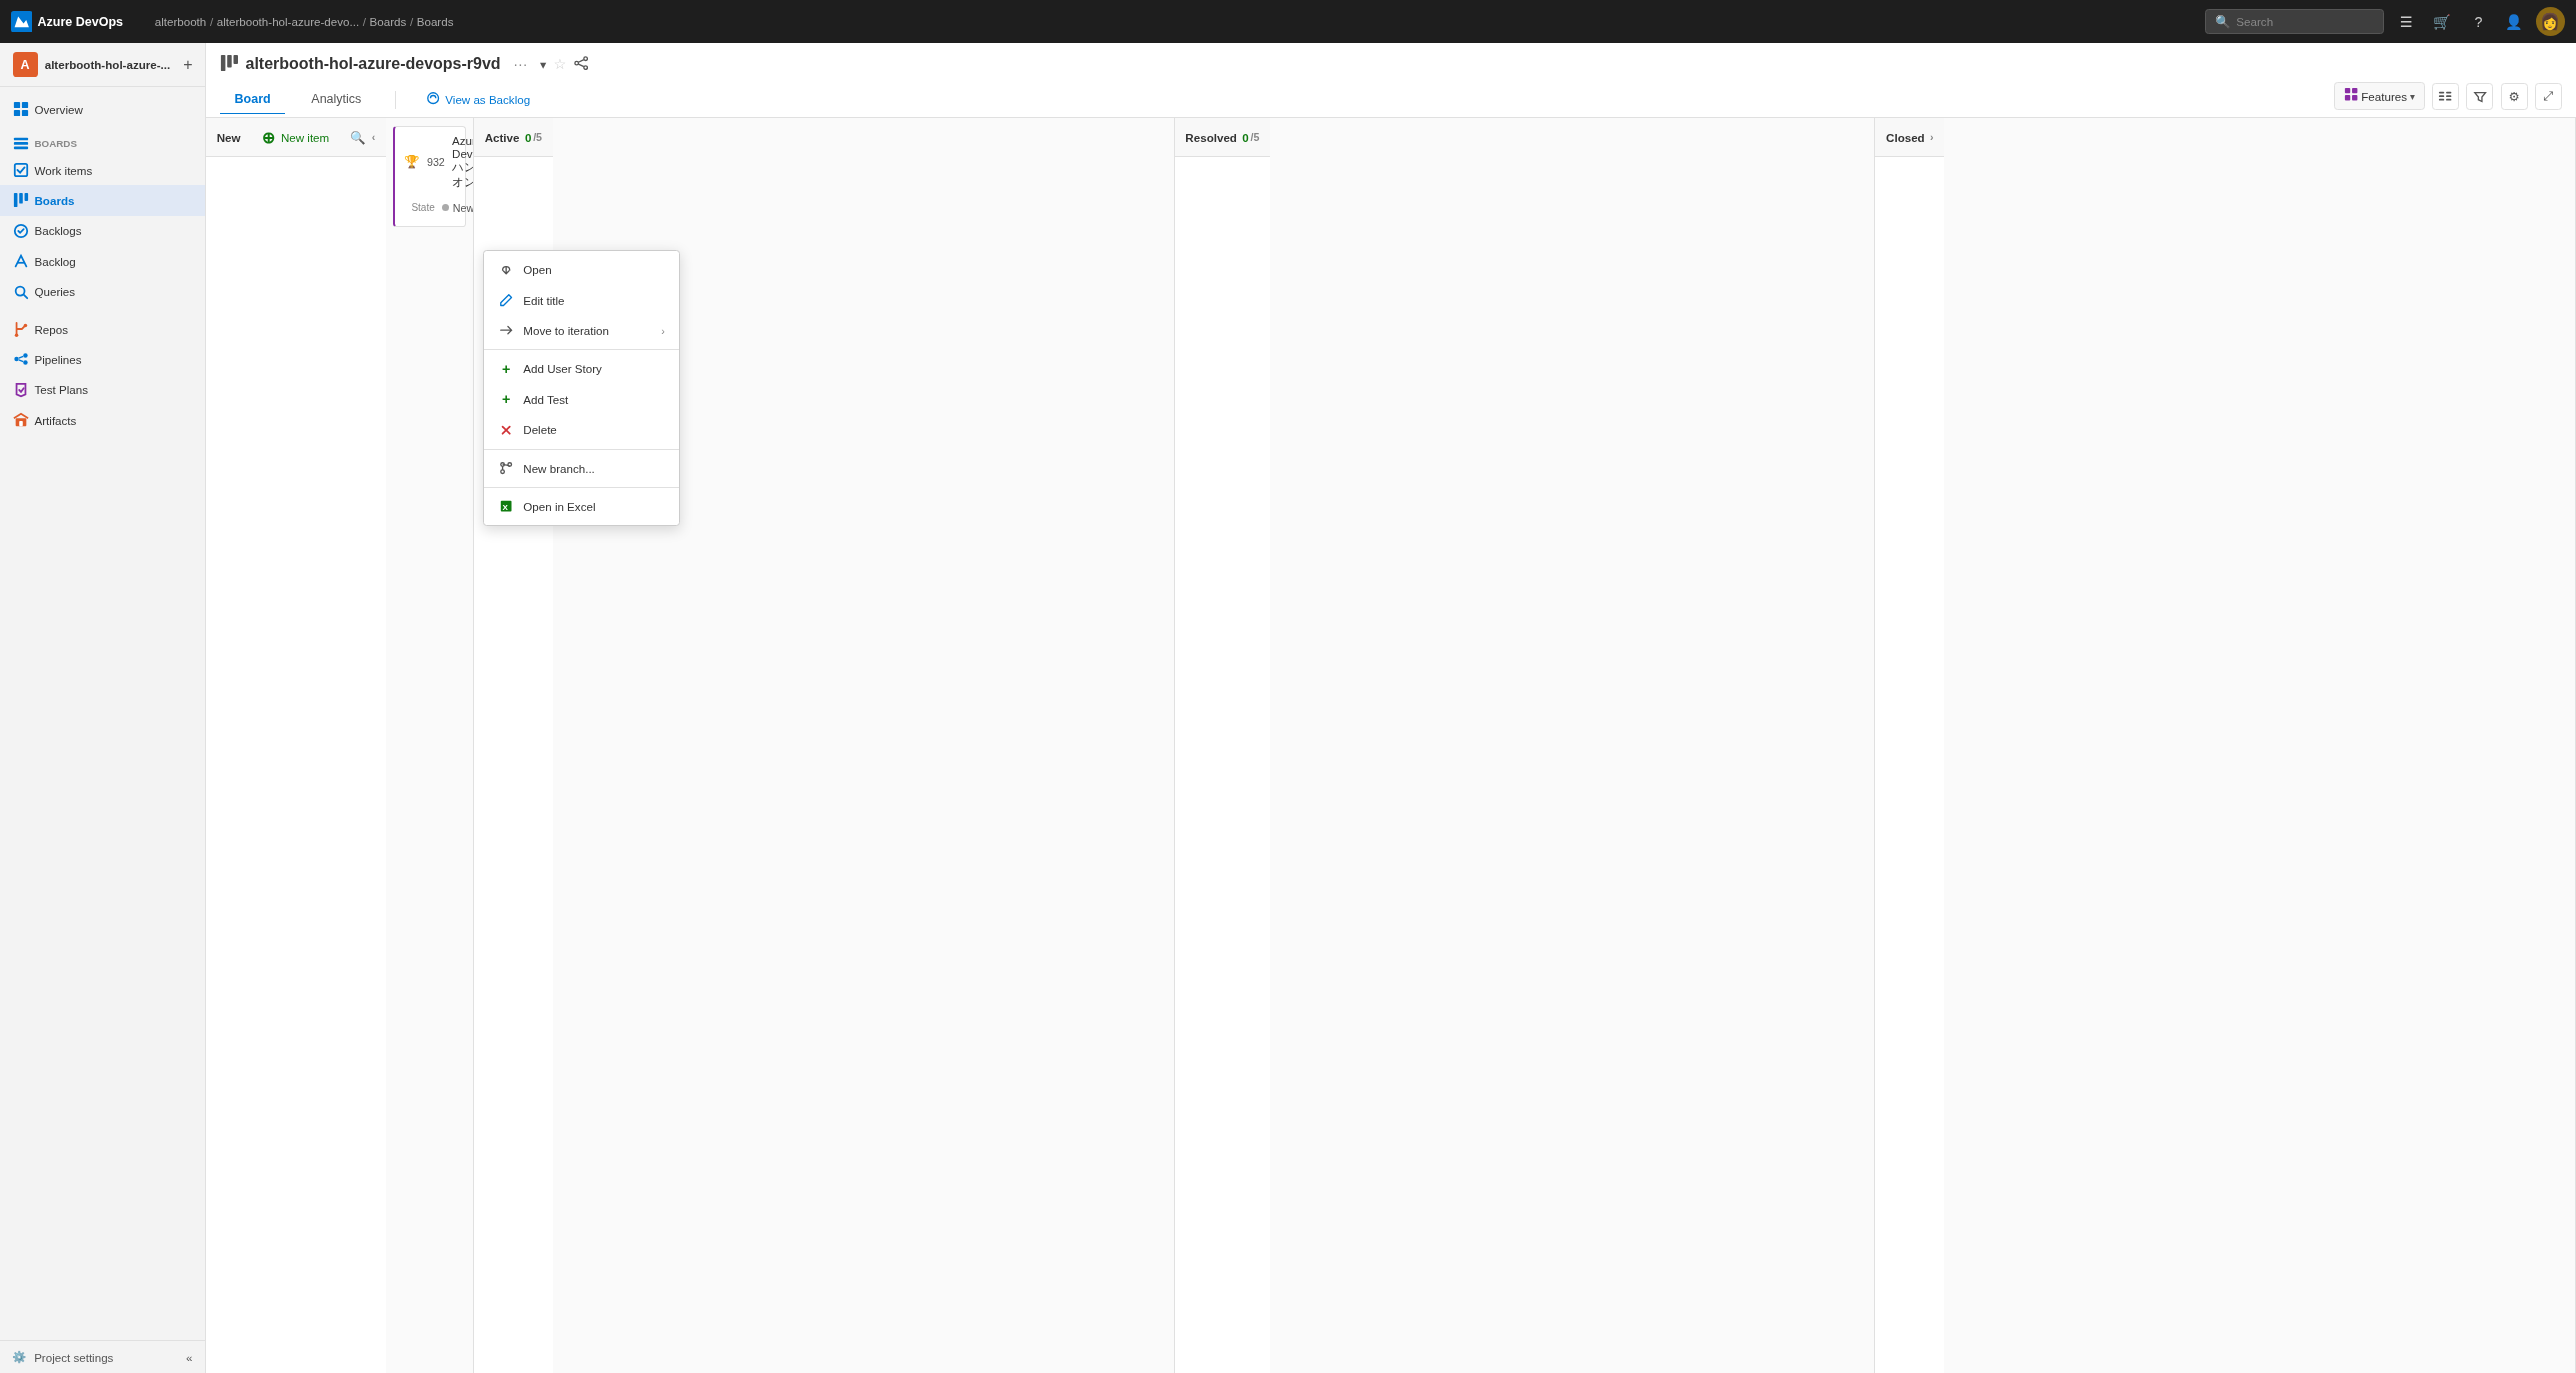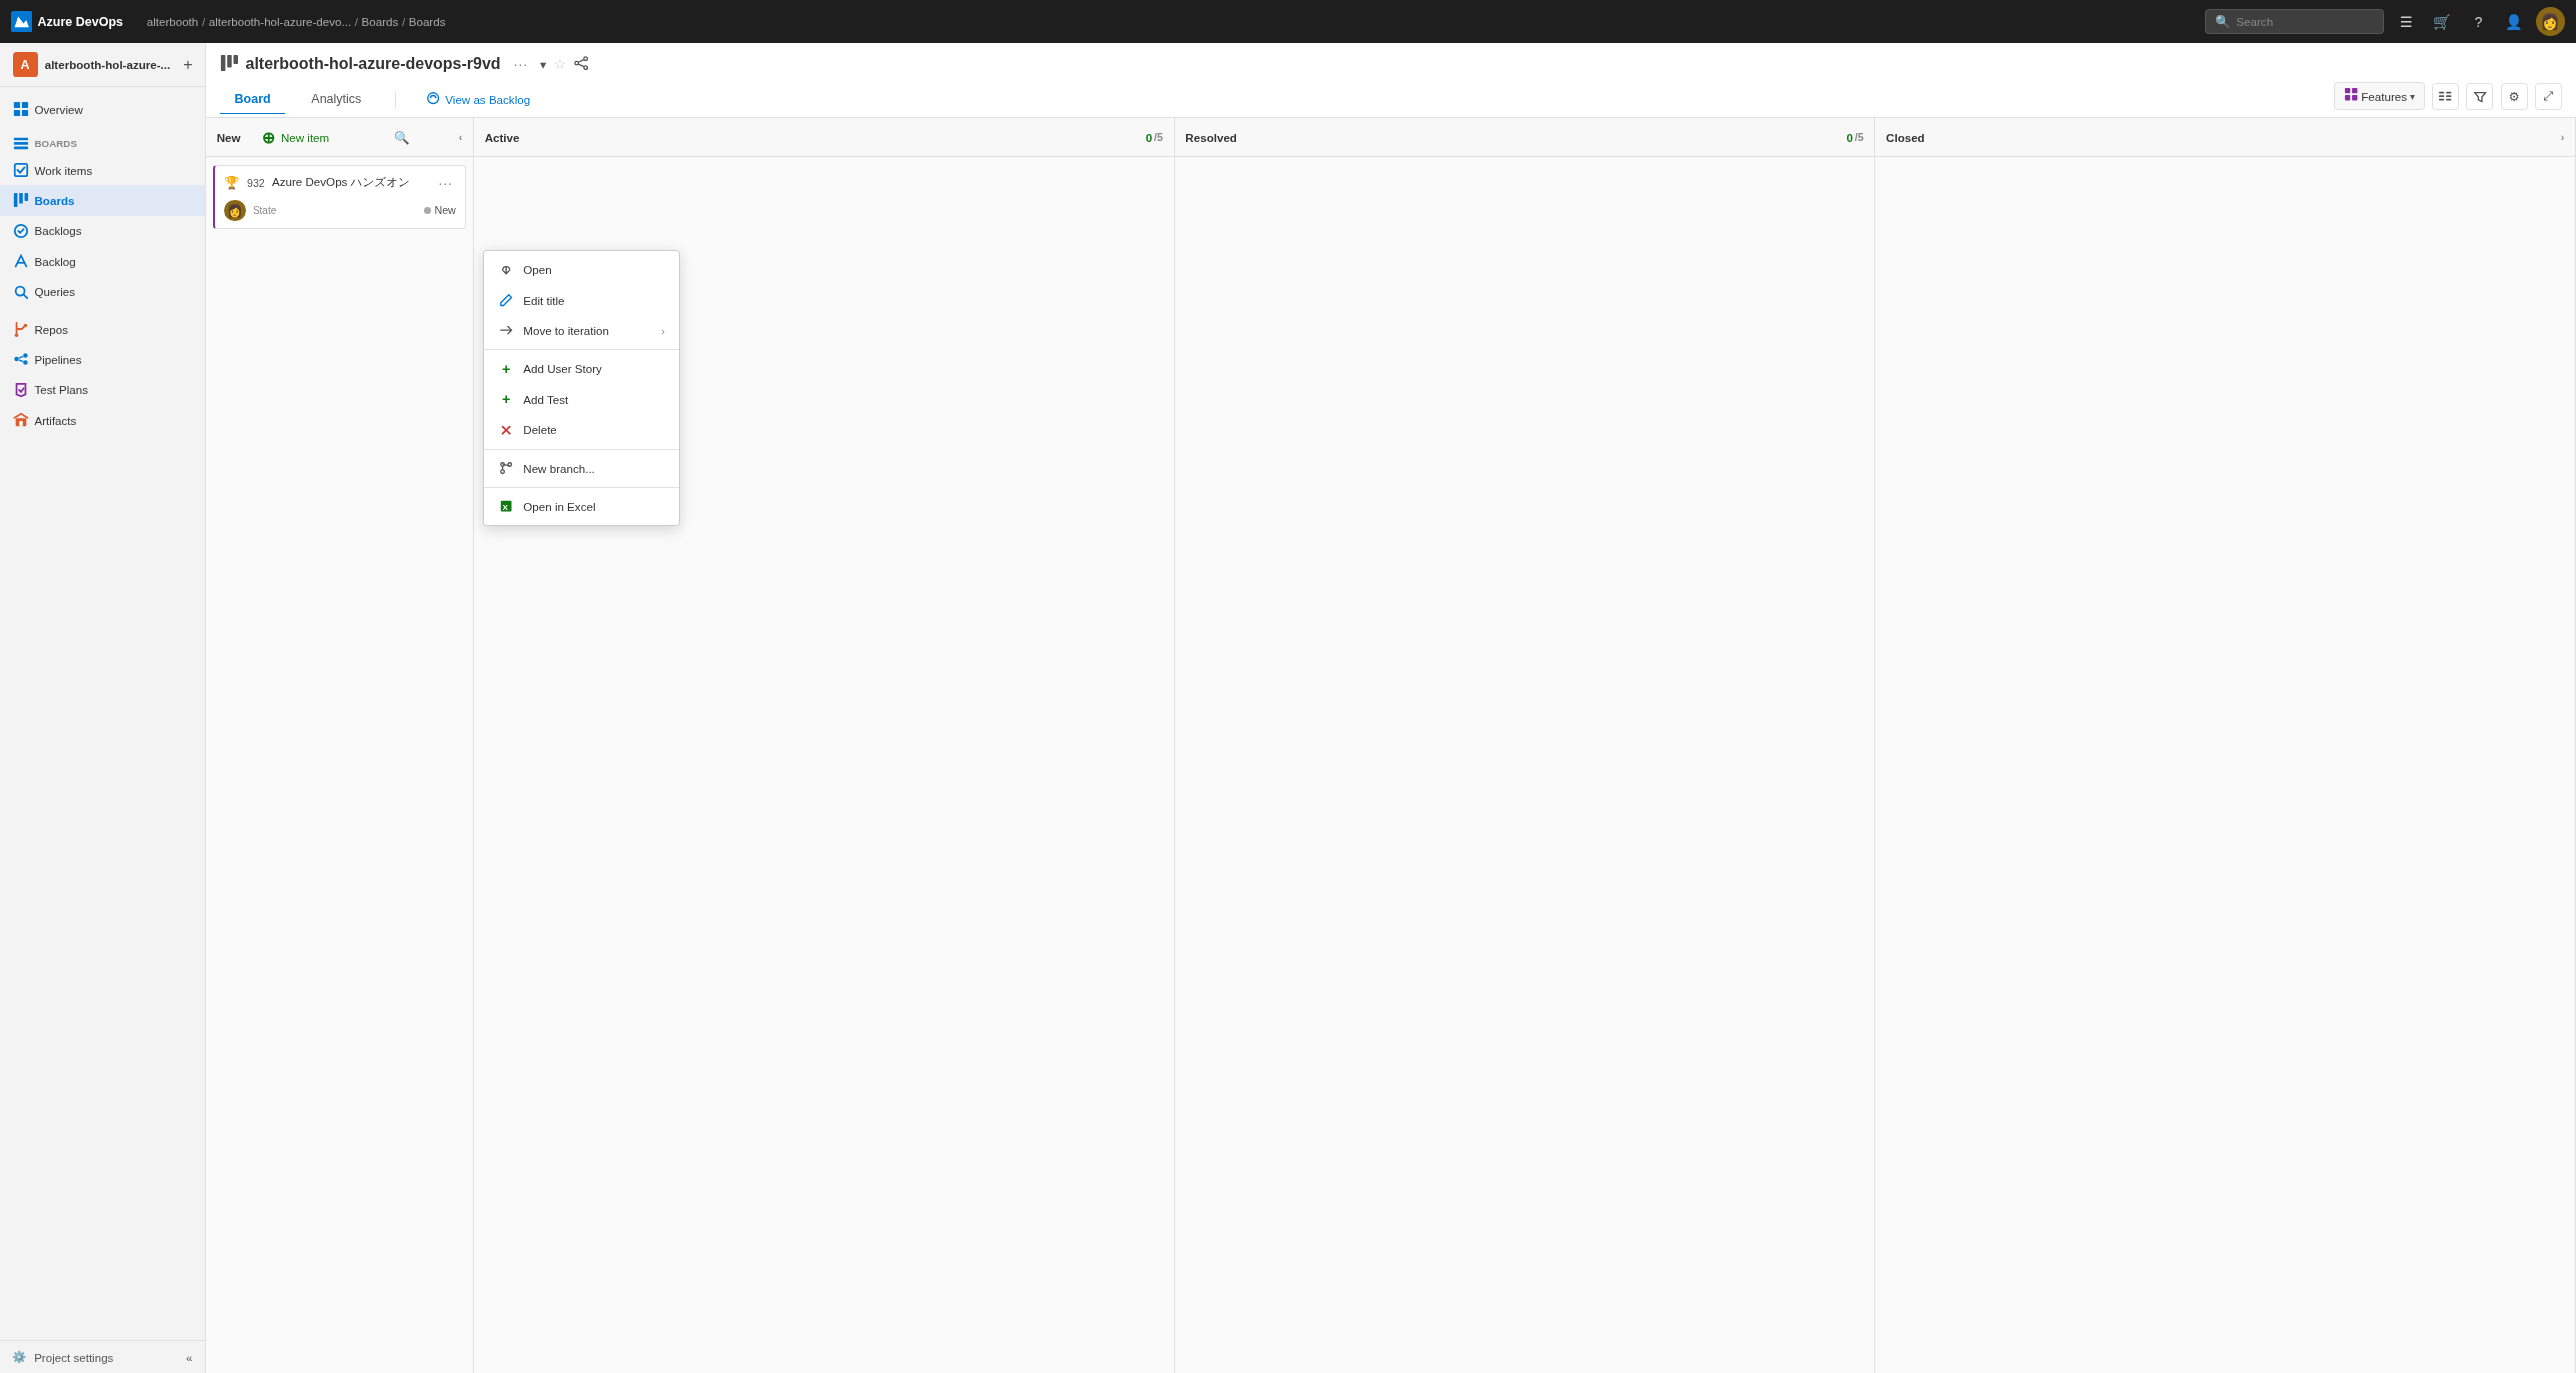--- a/index.html
+++ b/index.html
@@ -1,19 +1,19 @@
 <!DOCTYPE html>
 <html style="font-size:14.3px"><head>
   <meta charset="utf-8">
   <style>
     * { box-sizing: border-box; margin: 0; padding: 0; }
     body { font-family: -apple-system, BlinkMacSystemFont, 'Segoe UI', sans-serif; font-size: 12.5px; background: #fff; color: #333; height: 100vh; overflow: hidden; display: flex; flex-direction: column; }
 
     
-    .topbar { height: 43px; background: #1e1e1e; display: flex; align-items: center; padding: 0 10.7px; gap: 13px; flex-shrink: 0; }
+    .topbar { height: 43px; background: #1e1e1e; display: flex; align-items: center; padding: 0 10.7px; gap: 21px; flex-shrink: 0; }
     .topbar-logo { display: flex; align-items: center; gap: 5.4px; color: #fff; font-size: 12.5px; font-weight: 600; white-space: nowrap; }
     .topbar-logo-icon { width: 21.5px; height: 21.5px; }
     .topbar-breadcrumb { display: flex; align-items: center; color: #ccc; font-size: 11.6px; gap: 3.6px; flex: 1; margin-left: 10.7px; }
     .topbar-breadcrumb span { color: #ccc; }
     .topbar-breadcrumb .sep { color: #888; }
     .topbar-right { display: flex; align-items: center; gap: 7.2px; }
     .search-box { background: #3e3e3e; border: 0.9px solid #555; border-radius: 3.6px; display: flex; align-items: center; padding: 3.6px 9px; gap: 5.4px; width: 179px; }
     .search-box input { background: transparent; border: none; color: #ccc; font-size: 11.6px; outline: none; width: 100%; }
     .search-box input::placeholder { color: #888; }
     .topbar-icon-btn { width: 29px; height: 29px; display: flex; align-items: center; justify-content: center; color: #ccc; cursor: pointer; border-radius: 3.6px; font-size: 14.3px; }
@@ -51,21 +51,21 @@
     .tab.active { color: #0078d4; border-bottom-color: #0078d4; font-weight: 600; }
     .tab-divider { width: 0.9px; height: 18px; background: #e0e0e0; margin: 0 7.2px; }
     .view-as-backlog { display: flex; align-items: center; gap: 5.4px; padding: 5.4px 10.7px; font-size: 11.6px; color: #0078d4; cursor: pointer; }
 
     .toolbar-right { margin-left: auto; display: flex; align-items: center; gap: 7.2px; padding-bottom: 7.2px; }
     .features-btn { display: flex; align-items: center; gap: 3px; padding: 4.5px 9px; border: 0.9px solid #e0e0e0; border-radius: 3.6px; background: #f8f8f8; cursor: pointer; font-size: 11.6px; color: #333; }
     .toolbar-icon-btn { width: 27px; height: 27px; display: flex; align-items: center; justify-content: center; color: #555; cursor: pointer; border: 0.9px solid #e0e0e0; border-radius: 3.6px; font-size: 12.5px; }
 
     
     .board-area { flex: 1; display: flex; overflow: hidden; }
-    .board-column { display: flex; flex-direction: column; border-right: 0.9px solid #e0e0e0; min-width: 0; }
+    .board-column { display: flex; flex-direction: row; border-right: 0.9px solid #e0e0e0; min-width: 0; }
     .col-new { width: 268px; flex-shrink: 0; }
     .col-active { flex: 1; }
     .col-resolved { flex: 1; }
     .col-closed { flex: 1; }
 
     .col-header { display: flex; align-items: center; padding: 9px 10.7px; background: #f8f8f8; border-bottom: 0.9px solid #e0e0e0; gap: 5.4px; font-size: 11.6px; font-weight: 600; color: #333; height: 39px; }
     .col-header-collapse { color: #888; cursor: pointer; margin-left: auto; font-size: 10.7px; }
     .col-count { font-size: 11.6px; color: #107c10; font-weight: 600; }
     .col-count-total { color: #888; font-size: 10.7px; }
 

